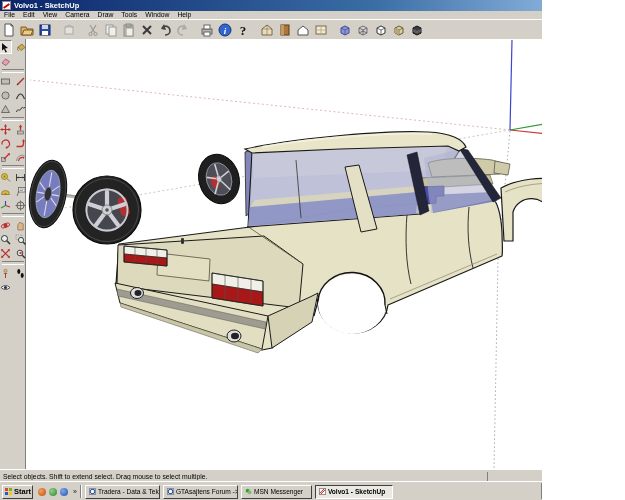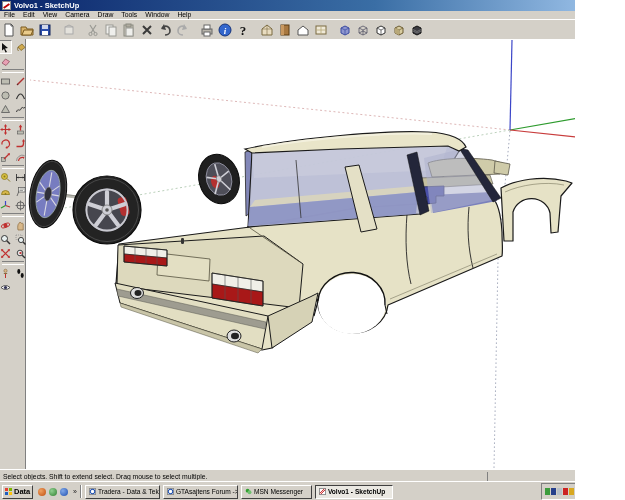--- a/index.html
+++ b/index.html
@@ -1,17 +1,17 @@
 <!DOCTYPE html>
 <html><head>
 <meta charset="utf-8">
 <style>
   html,body{margin:0;padding:0;}
   .screen{position:relative;width:542px;height:500px;background:#D4D0C8;overflow:hidden;
-    font-family:"Liberation Sans",sans-serif;padding-left:33px;-webkit-font-smoothing:none;}
+    font-family:"Liberation Sans",sans-serif;-webkit-font-smoothing:none;}
   
   .titlebar{position:absolute;left:0;top:0;width:625px;height:11px;
     background:linear-gradient(90deg,#0A246A,#3A6EA5 60%,#A6CAF0);display:flex;align-items:center;}
   .titlebar .appicon{width:7px;height:7px;margin:0 3px 0 2px;background:#fff;border:1px solid #888;position:relative;}
   .titlebar .appicon::after{content:"";position:absolute;left:0;top:3px;width:7px;height:2px;background:#C00000;transform:rotate(-35deg);}
   .titlebar .title{color:#fff;font-size:7.5px;font-weight:bold;line-height:11px;white-space:nowrap;}
   .winbtns{position:absolute;right:2px;top:1px;display:flex;gap:1px;}
   .wb{width:11px;height:9px;background:#D4D0C8;border:1px solid;border-color:#fff #404040 #404040 #fff;
       display:flex;align-items:center;justify-content:center;}
   .wb svg{display:block}
@@ -605,21 +605,21 @@
   </div>
 
   <div class="taskbar">
     <div class="startbtn">
       <span class="flag">
         <i style="background:#E34234"></i>
           <i style="background:#7DB700"></i>
           <i style="background:#1F5FBF"></i>
           <i style="background:#FFC20E"></i>
       </span>
-      <span class="lbl">Data</span>
+      <span class="lbl">Start</span>
     </div>
     <div class="ql">
       <span class="qi" style="background:radial-gradient(circle at 35% 35%,#F0A060,#C05010)"></span>
       <span class="qi" style="background:radial-gradient(circle at 35% 35%,#90D090,#308030)"></span>
       <span class="qi" style="background:radial-gradient(circle at 35% 35%,#80A8E8,#2050B0)"></span>
       <span class="chev">»</span>
     </div>
     <div class="tbsep"></div>
     <div class="task t-trad">
       <svg class="tico" viewBox="0 0 8 8" width="7" height="7">

